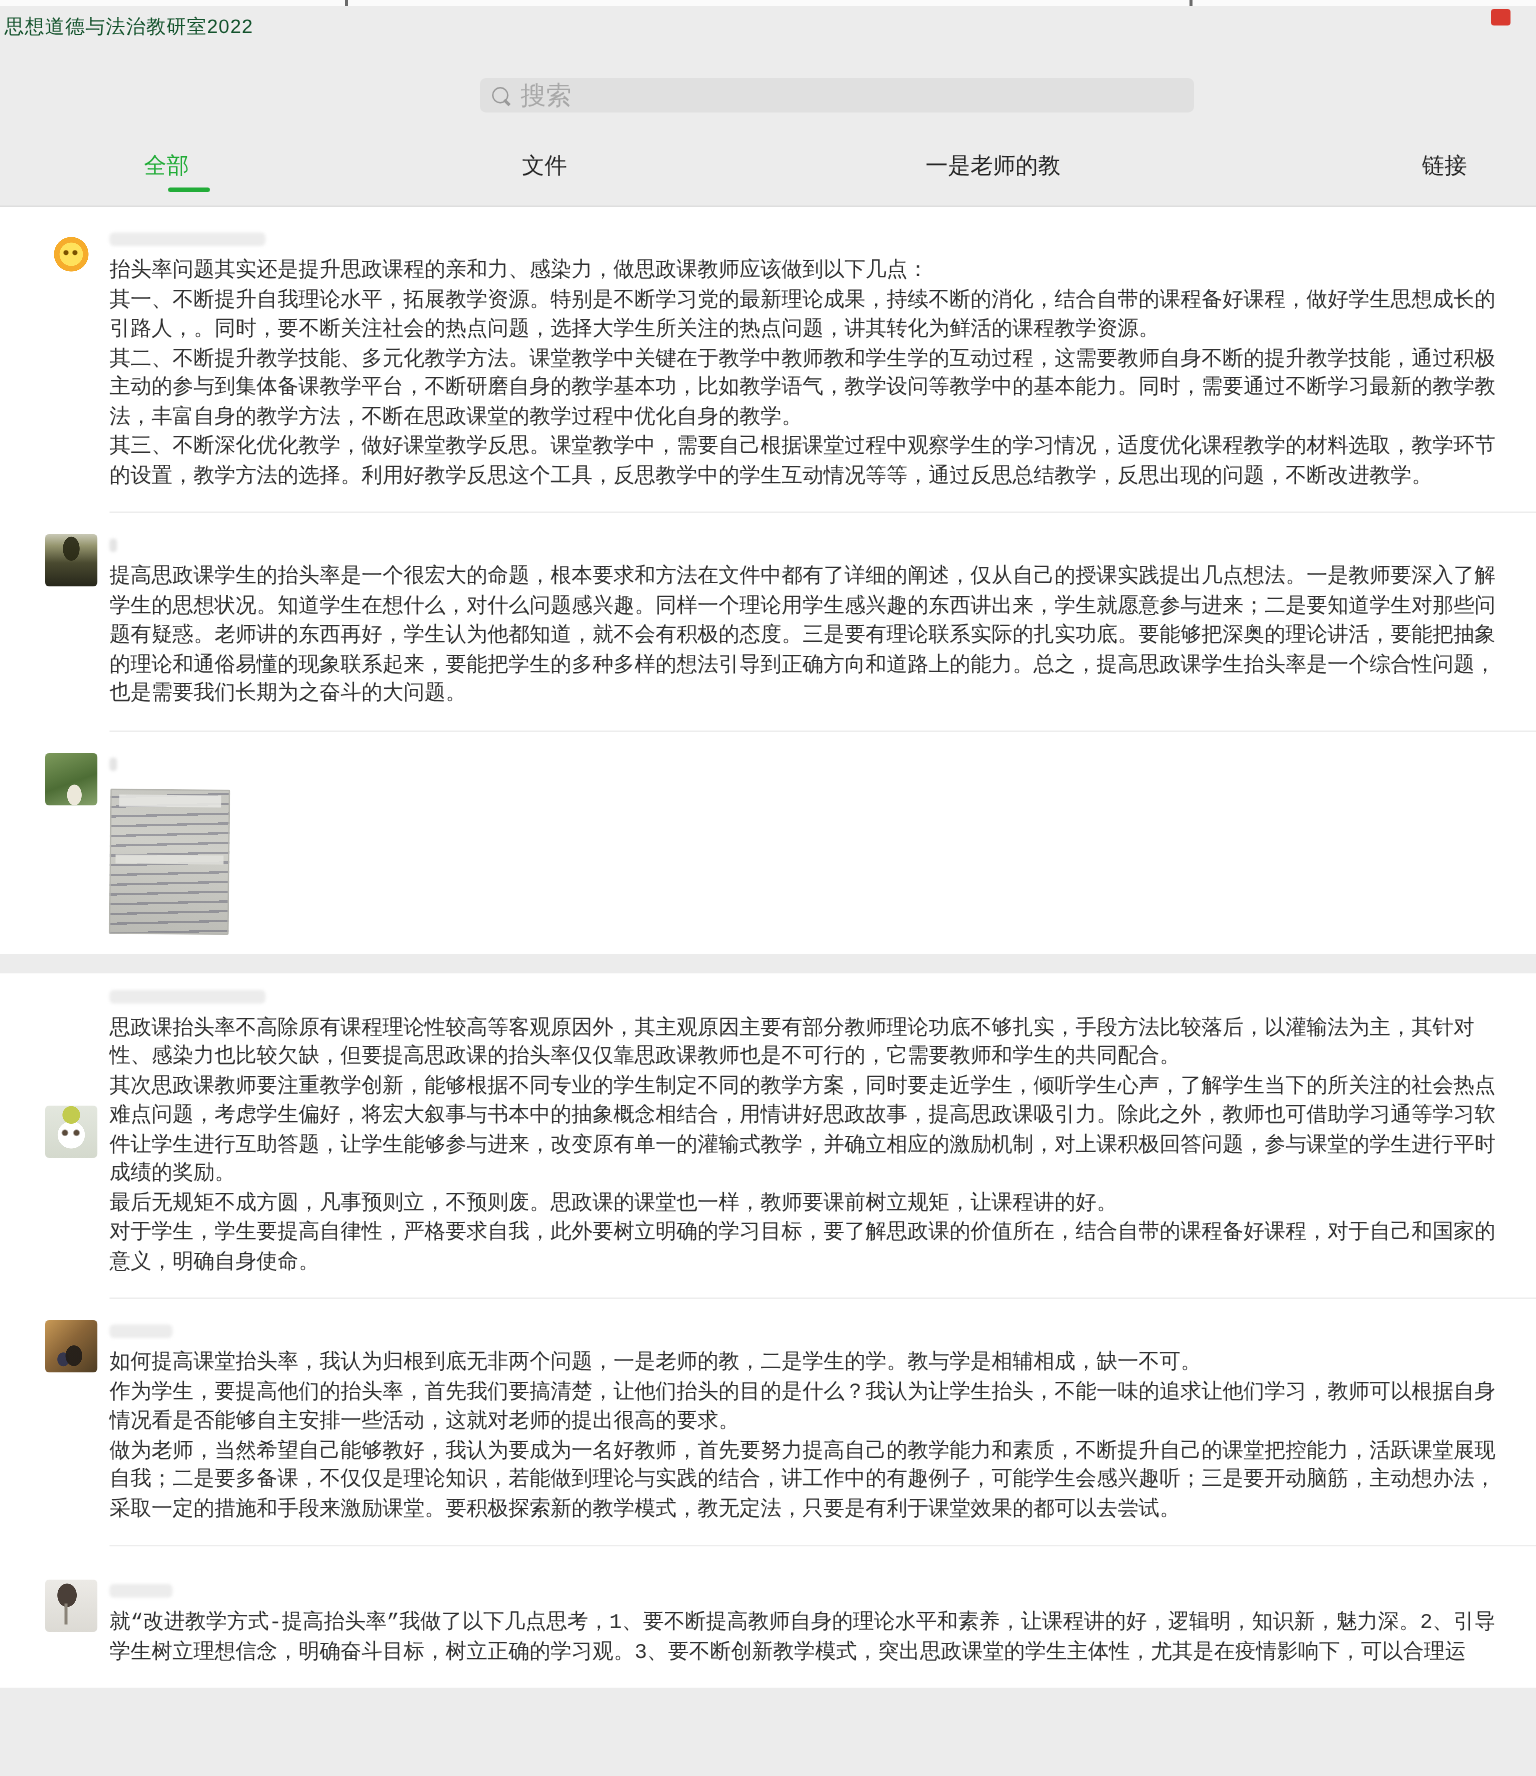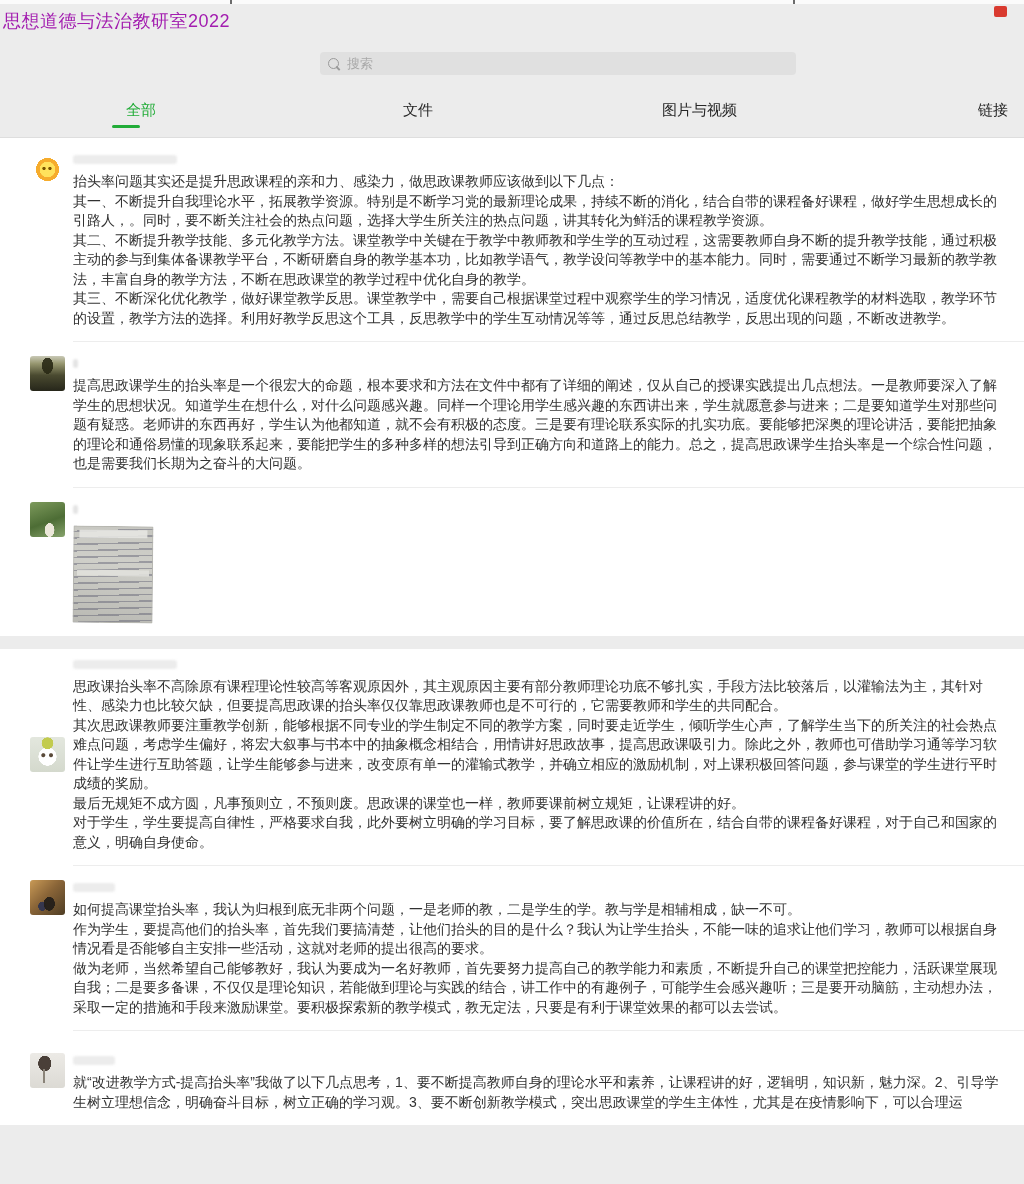--- a/index.html
+++ b/index.html
@@ -8,48 +8,48 @@
     background:#ececec;
     font-family:"Liberation Sans","DejaVu Sans",sans-serif;
     -webkit-font-smoothing:antialiased;
   }
   .top-strip{height:4px;background:#fbfbfb;position:relative;}
   .top-strip .tick{position:absolute;top:0;width:2px;height:4px;background:#6b6b6b;}
   .top-strip .tick.t1{left:230px;}
   .top-strip .tick.t2{left:793px;}
 
   .topbar{position:relative;height:133px;background:#ececec;border-bottom:1px solid #dedede;}
-  .win-title{position:absolute;left:3px;top:5px;font-size:18px;color:#a21caf;letter-spacing:.5px;}
+  .win-title{position:absolute;left:3px;top:5px;font-size:13px;color:#14532d;letter-spacing:.5px;}
   .red-badge{position:absolute;right:17px;top:2px;width:13px;height:11px;background:#d93a2f;border-radius:2px;}
 
   .search-box{
     position:absolute;left:320px;top:48px;width:476px;height:23px;
     background:#e0e0e0;border-radius:4px;display:flex;align-items:center;padding:0 8px;box-sizing:border-box;
   }
   .mag{width:9px;height:9px;border:1.5px solid #9a9a9a;border-radius:50%;position:relative;flex:none;margin-right:6px;}
   .mag::after{content:"";position:absolute;width:1.5px;height:5px;background:#9a9a9a;left:8px;top:7px;transform:rotate(-45deg);}
   .search-input{
     border:none;outline:none;background:transparent;flex:1;
-    font-size:13px;color:#555;font-family:Liberation Serif, serif;
+    font-size:17px;color:#555;font-family:Liberation Serif, serif;
   }
   .search-input::placeholder{color:#a8a8a8;}
 
   .tabs{position:absolute;top:97px;left:0;width:100%;height:30px;}
-  .tab{position:absolute;top:0;font-size:15px;color:#262626;cursor:pointer;text-align:right;}
+  .tab{position:absolute;top:0;font-size:15px;color:#262626;cursor:pointer;text-align:left;}
   .tab.t-all{left:96px;width:60px;color:#22ac38;}
-  .tab.t-files{left:373px;width:60px;}
+  .tab.t-files{left:348px;width:60px;}
   .tab.t-media{left:617px;width:120px;}
   .tab.t-links{left:948px;width:60px;}
   .tab-underline{position:absolute;left:112px;top:24px;width:28px;height:3px;background:#22ac38;border-radius:2px;}
 
   .content{background:#ffffff;}
   .gap{height:13px;background:#ececec;}
   .sep{height:1px;background:#ededed;margin-left:73px;}
 
-  .msg{display:flex;padding:14px 17px 13px 30px;background:#fff;}
+  .msg{display:flex;padding:14px 17px 13px 30px;background:#fff;font-family:Liberation Mono, monospace;}
   .avatar{width:35px;height:35px;border-radius:3px;flex:none;margin-right:8px;overflow:hidden;}
   .msg-body{flex:1;min-width:0;}
   .sender-blur{height:9px;width:104px;background:#ececec;border-radius:3px;margin:3px 0 8px 0;filter:blur(1px);}
   .sender-blur.dot{width:5px;background:#e4e4e4;}
   .sender-blur.small{width:42px;}
   .msg-text p{margin:0;font-size:14px;line-height:19.5px;color:#323232;word-break:break-all;}
 
   
   .avatar-sun{
     background:
@@ -121,21 +121,21 @@
   <div class="red-badge"></div>
 
   <div class="search-box">
     <span class="mag"></span>
     <input class="search-input" type="text" placeholder="搜索" style="">
   </div>
 
   <div class="tabs">
     <span class="tab t-all">全部</span>
     <span class="tab t-files">文件</span>
-    <span class="tab t-media">图片与视频</span>
+    <span class="tab t-media">一是老师的教</span>
     <span class="tab t-links">链接</span>
     <span class="tab-underline"></span>
   </div>
 </div>
 
 <div class="content">
 
   <div class="msg">
     <div class="avatar avatar-sun"></div>
     <div class="msg-body">

